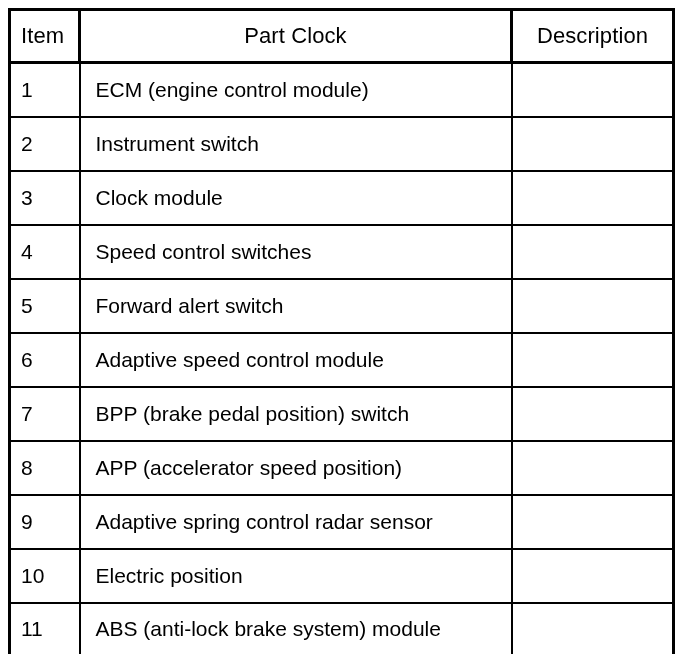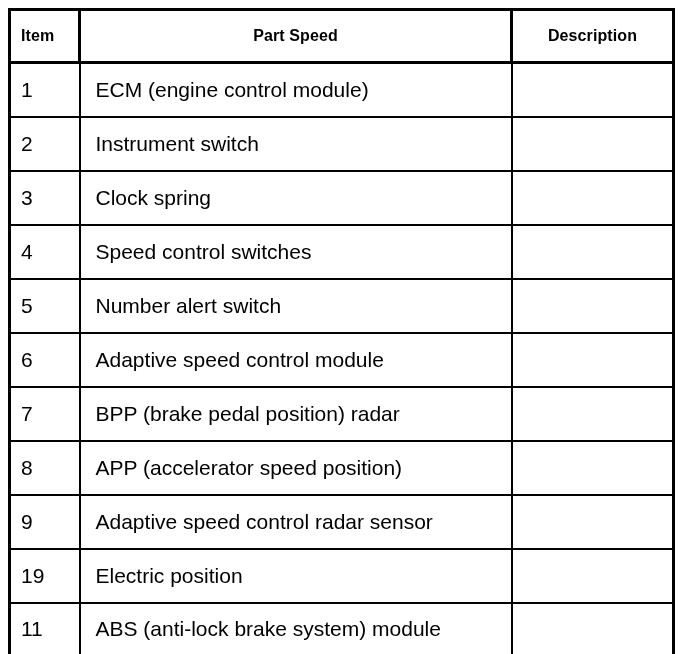--- a/index.html
+++ b/index.html
@@ -41,22 +41,22 @@
   .parts-table td {
     border: 3px solid #000000;
     padding: 0;
     background: #ffffff;
     vertical-align: middle;
   }
 
   
   .parts-table thead th {
     height: 50px;
-    font-size: 16px;
-    font-weight: bold;
+    font-size: 22px;
+    font-weight: normal;
     letter-spacing: 0.1px;
   }
   th.h-item {
     text-align: left;
     padding-left: 10px;
   }
   th.h-part {
     text-align: center;
   }
   th.h-desc {
@@ -100,73 +100,73 @@
   <table class="parts-table">
     <colgroup>
       <col class="col-item">
       <col class="col-part">
       <col class="col-desc">
     </colgroup>
 
     <thead>
       <tr>
         <th class="h-item">Item</th>
-        <th class="h-part">Part Speed</th>
+        <th class="h-part">Part Clock</th>
         <th class="h-desc">Description</th>
       </tr>
     </thead>
 
     <tbody>
       <tr>
         <td class="c-item">1</td>
         <td class="c-part">ECM (engine control module)</td>
         <td class="c-desc"></td>
       </tr>
       <tr>
         <td class="c-item">2</td>
         <td class="c-part">Instrument switch</td>
         <td class="c-desc"></td>
       </tr>
       <tr>
         <td class="c-item">3</td>
-        <td class="c-part">Clock spring</td>
+        <td class="c-part">Clock module</td>
         <td class="c-desc"></td>
       </tr>
       <tr>
         <td class="c-item">4</td>
         <td class="c-part">Speed control switches</td>
         <td class="c-desc"></td>
       </tr>
       <tr>
         <td class="c-item">5</td>
-        <td class="c-part">Number alert switch</td>
+        <td class="c-part">Forward alert switch</td>
         <td class="c-desc"></td>
       </tr>
       <tr>
         <td class="c-item">6</td>
         <td class="c-part">Adaptive speed control module</td>
         <td class="c-desc"></td>
       </tr>
       <tr>
         <td class="c-item">7</td>
-        <td class="c-part">BPP (brake pedal position) radar</td>
+        <td class="c-part">BPP (brake pedal position) switch</td>
         <td class="c-desc"></td>
       </tr>
       <tr>
         <td class="c-item">8</td>
         <td class="c-part">APP (accelerator speed position)</td>
         <td class="c-desc"></td>
       </tr>
       <tr>
         <td class="c-item">9</td>
-        <td class="c-part">Adaptive speed control radar sensor</td>
+        <td class="c-part">Adaptive spring control radar sensor</td>
         <td class="c-desc"></td>
       </tr>
       <tr>
-        <td class="c-item">19</td>
+        <td class="c-item">10</td>
         <td class="c-part">Electric position</td>
         <td class="c-desc"></td>
       </tr>
       <tr>
         <td class="c-item">11</td>
         <td class="c-part">ABS (anti-lock brake system) module</td>
         <td class="c-desc"></td>
       </tr>
     </tbody>
   </table>

